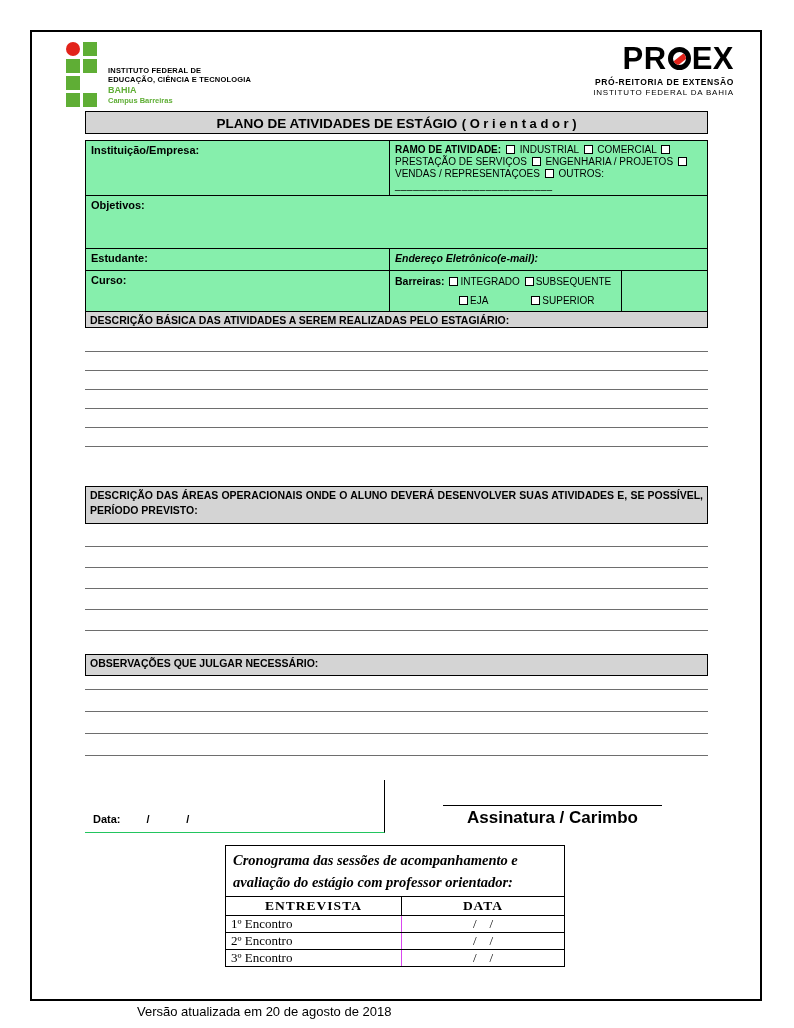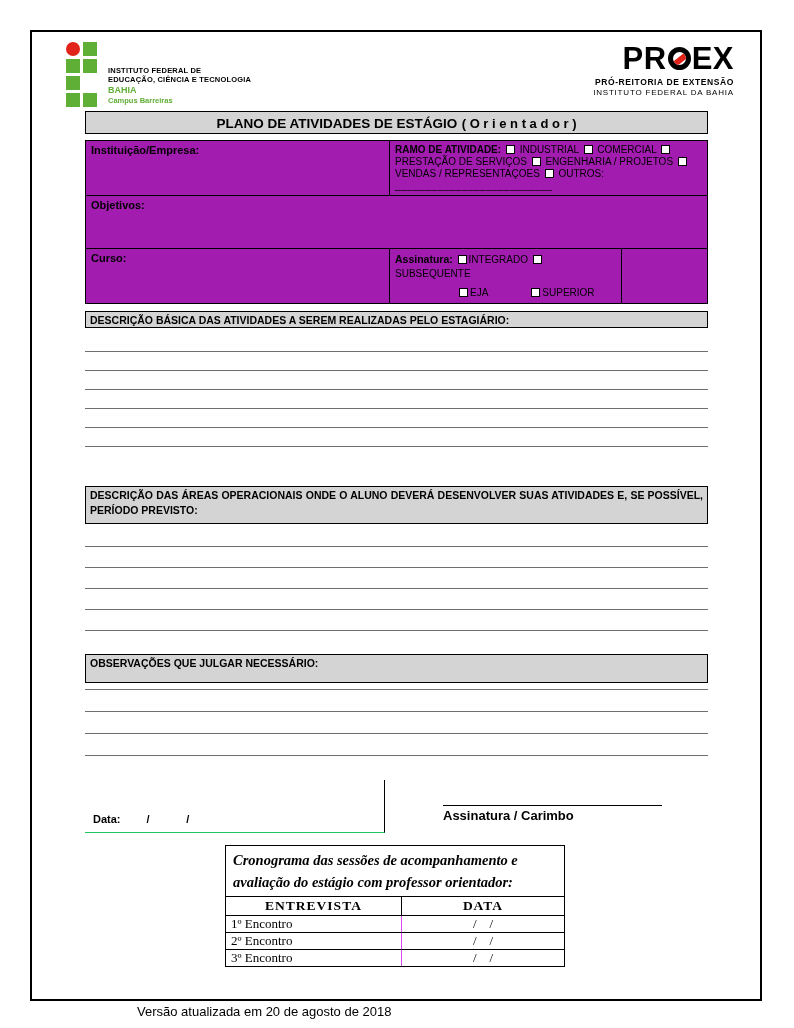--- a/index.html
+++ b/index.html
@@ -38,21 +38,21 @@
   .proex-sub2 { font-size:8px; letter-spacing:0.8px; margin-top:1px; }
 
   
   .title-bar { left:85px; top:111px; width:623px; height:23px; background:var(--gray);
                border:1px solid #000; text-align:center; line-height:21px; }
   .title-main { font-size:13.5px; font-weight:bold; }
   .title-suffix { font-size:13px; font-weight:bold; }
 
   
   .info-table { left:85px; top:140px; width:623px; font-size:10px; }
-  .row { display:flex; border:1px solid #000; border-top:none; background:#a21caf; }
+  .row { display:flex; border:1px solid #000; border-top:none; background:#86efac; }
   .row.first { border-top:1px solid #000; }
   .rowA { min-height:45px; }
   .rowB { height:53px; display:block; padding:3px 5px; }
   .rowC { height:22px; }
   .rowD { min-height:45px; }
   .cell { padding:3px 5px; }
   .c1 { width:304px; border-right:1px solid #000; }
   .c1 .lbl, .rowB .lbl { font-size:11px; }
   .c2 { flex:1; line-height:12px; }
   .email-lbl { font-size:10.5px; font-weight:bold; font-style:italic; }
@@ -63,39 +63,39 @@
   .c3 .lbl { font-size:10px; white-space:nowrap; }
   .checkbox { display:inline-block; width:9px; height:9px; border:1px solid #000;
               background:#fff; vertical-align:-1px; margin:0 2px; }
   .blank { letter-spacing:0.5px; }
 
   
   .sec-header { left:85px; width:623px; background:var(--gray); border:1px solid #000;
                 font-size:10.5px; font-weight:bold; line-height:15px; padding:1px 4px; }
   .s1 { top:311px; height:17px; }
   .s2 { top:486px; height:38px; text-align:justify; }
-  .s3 { top:654px; height:29px; }
+  .s3 { top:654px; height:22px; }
 
   
   .lines { left:85px; width:623px; }
   .lines-0 { top:333px; } .lines-0 .rule { height:19px; }
   .lines-1 { top:526px; } .lines-1 .rule { height:21px; }
   .lines-2 { top:668px; } .lines-2 .rule { height:22px; }
   .rule { border-bottom:1px solid #6e6e6e; }
 
   
   .sig-area { left:85px; top:780px; width:623px; height:53px; display:flex; }
   .sig-left { width:300px; border-right:1px solid #000; border-bottom:1px solid #22c55e; position:relative; }
   .sig-left .lbl { font-size:11px; }
   .date-line { position:absolute; left:8px; bottom:5px; }
   .data-val { font-size:11px; font-weight:bold; margin-left:26px; }
   .sig-right { flex:1; position:relative; }
   .sig-line-wrap { position:absolute; left:58px; right:46px; top:25px; }
   .sig-line { border-top:1px solid #000; }
-  .sig-label { font-size:13px; padding-top:2px; }
+  .sig-label { text-align:center; font-size:17px; padding-top:2px; }
 
   
   .crono { left:225px; top:845px; width:340px; font-family:"Liberation Serif", serif; }
   .crono-title { border:1px solid #000; padding:3px 7px; font-size:14.5px; font-weight:bold;
                  font-style:italic; line-height:22px; }
   .crono-head { display:flex; border:1px solid #000; border-top:none; font-weight:bold;
                 font-size:13.5px; line-height:18px; letter-spacing:1px; text-align:center; }
   .ch1 { width:176px; border-right:1px solid #000; }
   .ch2 { flex:1; }
   .crow { display:flex; border:1px solid #000; border-top:none; font-size:13px; line-height:16px; }
@@ -148,27 +148,35 @@
       <span class="lbl">Instituição/Empresa:</span>
     </div>
     <div class="cell c2">
       <span class="lbl">RAMO DE ATIVIDADE:</span>
       <span id="ramo-options"> <span class="checkbox"></span><span> INDUSTRIAL </span> <span class="checkbox"></span><span> COMERCIAL </span> <span class="checkbox"></span><span> PRESTAÇÃO DE SERVIÇOS </span> <span class="checkbox"></span><span> ENGENHARIA / PROJETOS </span> <span class="checkbox"></span><span> VENDAS / REPRESENTAÇOES </span> <span class="checkbox"></span><span> OUTROS: </span></span><span class="blank">__________________________</span>
     </div>
   </div>
   <div class="row rowB">
     <span class="lbl">Objetivos:</span>
   </div>
+  <div class="row rowC">
+    <div class="cell c1">
+      <span class="lbl">Estudante:</span>
+    </div>
+    <div class="cell c2">
+      <span class="email-lbl">Endereço Eletrônico(e-mail):</span>
+    </div>
+  </div>
   <div class="row rowD">
     <div class="cell c1">
       <span class="lbl">Curso:</span>
     </div>
     <div class="cell cmod">
       <div>
-        <span class="lbl" style="font-size:10.5px">Assinatura:</span>
+        <span class="lbl" style="font-size:10.5px">Barreiras:</span>
         <span class="checkbox"></span><span>INTEGRADO</span>
         <span class="checkbox"></span><span>SUBSEQUENTE</span>
       </div>
       <div class="mod-line2">
         <span class="checkbox"></span><span>EJA</span>
         <span class="gap2"></span>
         <span class="checkbox"></span><span>SUPERIOR</span>
       </div>
     </div>
   </div>

